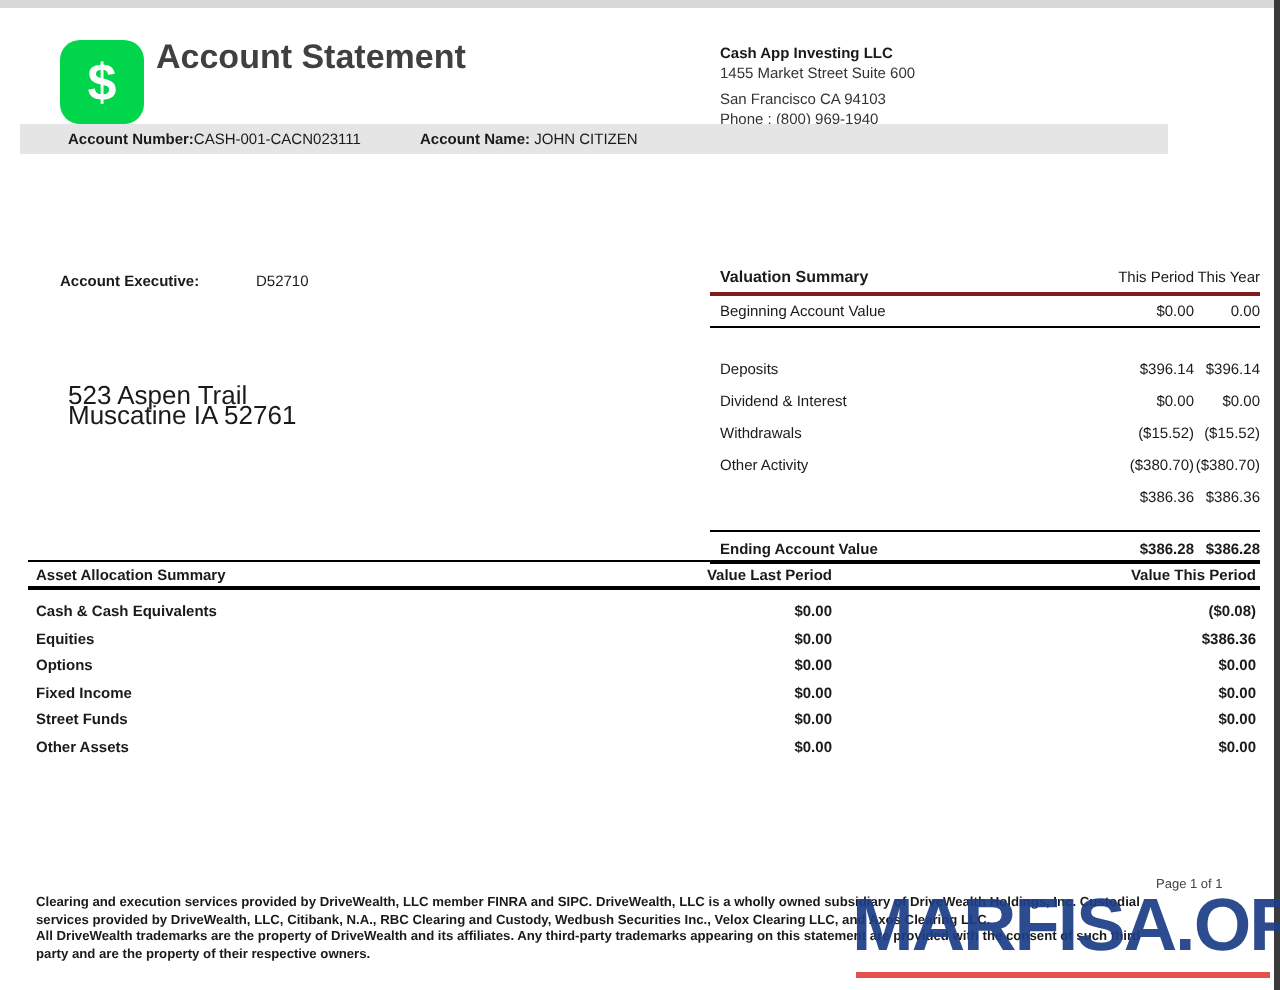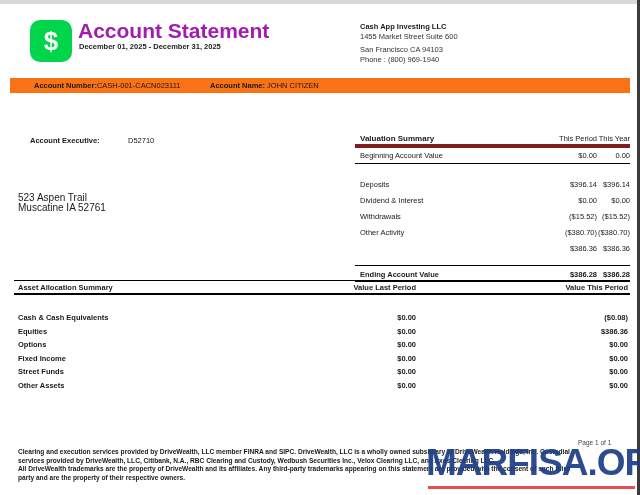--- a/index.html
+++ b/index.html
@@ -12,62 +12,62 @@
   .top-strip { position:absolute; left:0; top:0; width:640px; height:4px; background:#d8d8d8; }
   .right-edge { position:absolute; right:0; top:0; width:3px; height:495px; background:#3a3a3a; }
 
   
   .logo {
     position:absolute; left:30px; top:20px; width:42px; height:42px;
     border-radius:10px; background:#00d54b;
     display:flex; align-items:center; justify-content:center;
     color:#ffffff; font-size:26px; font-weight:bold;
   }
-  .title { position:absolute; left:78px; top:19px; font-size:21px; font-weight:bold; color:#a21caf; }
+  .title { position:absolute; left:78px; top:19px; font-size:17px; font-weight:bold; color:#404040; }
   .subtitle { position:absolute; left:79px; top:42px; font-size:7.5px; font-weight:bold; color:#222; }
   .company { position:absolute; left:360px; top:22px; font-size:7.5px; line-height:10px; color:#333; }
   .company .co-name { font-weight:bold; color:#1a1a1a; }
   .company .gap { height:3px; }
 
   
   .acct-bar {
-    position:absolute; left:10px; top:78px; width:620px; height:15px;
-    background:#f97316; font-size:7.5px; display:flex; align-items:center;
+    position:absolute; left:10px; top:62px; width:574px; height:15px;
+    background:#e5e5e5; font-size:7.5px; display:flex; align-items:center;
   }
   .acct-bar .num-group { margin-left:24px; }
   .acct-bar .name-group { position:absolute; left:200px; }
   .acct-bar b { font-weight:bold; }
 
   
   .acct-exec { position:absolute; left:30px; top:136px; font-size:7.5px; }
   .acct-exec .lbl { font-weight:bold; }
   .acct-exec .val { position:absolute; left:98px; top:0; width:120px; font-weight:normal; }
-  .client-addr { position:absolute; left:18px; top:193px; font-size:10px; line-height:10px; }
+  .client-addr { position:absolute; left:34px; top:193px; font-size:13px; line-height:10px; }
 
   
   .val-table { position:absolute; left:355px; top:131px; width:275px; font-size:7.5px; }
   .vrow { position:relative; height:16px; line-height:16px; }
   .vrow .lab { position:absolute; left:5px; }
   .vrow .c2 { position:absolute; right:33px; }
   .vrow .c3 { position:absolute; right:0; }
-  .vhead { border-bottom:4px solid #7f1d1d; height:17px; line-height:15px; }
+  .vhead { border-bottom:2px solid #7f1d1d; height:17px; line-height:15px; }
   .vhead .lab { font-weight:bold; font-size:8px; }
   .vbegin { border-bottom:1.5px solid #000; font-weight:normal; }
   .vspacer1 { height:13px; }
   .vspacer2 { height:8px; }
   .vend { border-top:1px solid #000; border-bottom:1.5px solid #000; font-weight:bold; height:17px; line-height:17px; }
 
   
   .asset-table { position:absolute; left:14px; top:280px; width:616px; font-size:7.5px;text-align:center; }
   .arow { position:relative; height:13.5px; line-height:13.5px; font-weight:bold; }
   .arow .lab { position:absolute; left:4px; }
   .arow .c2 { position:absolute; right:214px; }
   .arow .c3 { position:absolute; right:2px; }
   .ahead { border-top:1px solid #000; border-bottom:2px solid #000; height:15px; line-height:14px; }
-  .arows .arow:first-child { margin-top:16px; }
+  .arows .arow:first-child { margin-top:4px; }
 
   
   .page-indicator { position:absolute; left:578px; top:439px; font-size:6.5px; color:#444; z-index:1; }
   .disclaimer {
     position:absolute; left:18px; top:448px; width:614px;
     font-size:6.6px; font-weight:bold; line-height:8.6px; color:#1a1a1a; z-index:1;
   }
   .watermark {
     position:absolute; left:426px; top:442px; z-index:2;
     font-size:37px; font-weight:bold; letter-spacing:-1px;
@@ -82,21 +82,20 @@
 <body>
 
 <div class="page">
   <div class="top-strip"></div>
   <div class="right-edge"></div>
 
   <div class="logo">
     <span>$</span>
   </div>
   <div class="title">Account Statement</div>
-  <div class="subtitle">December 01, 2025 - December 31, 2025</div>
 
   <div class="company">
     <div class="co-name">Cash App Investing LLC</div>
     <div>1455 Market Street Suite 600</div>
     <div class="gap"></div>
     <div>San Francisco CA 94103</div>
     <div>Phone : (800) 969-1940</div>
   </div>
 
   <div class="acct-bar">

